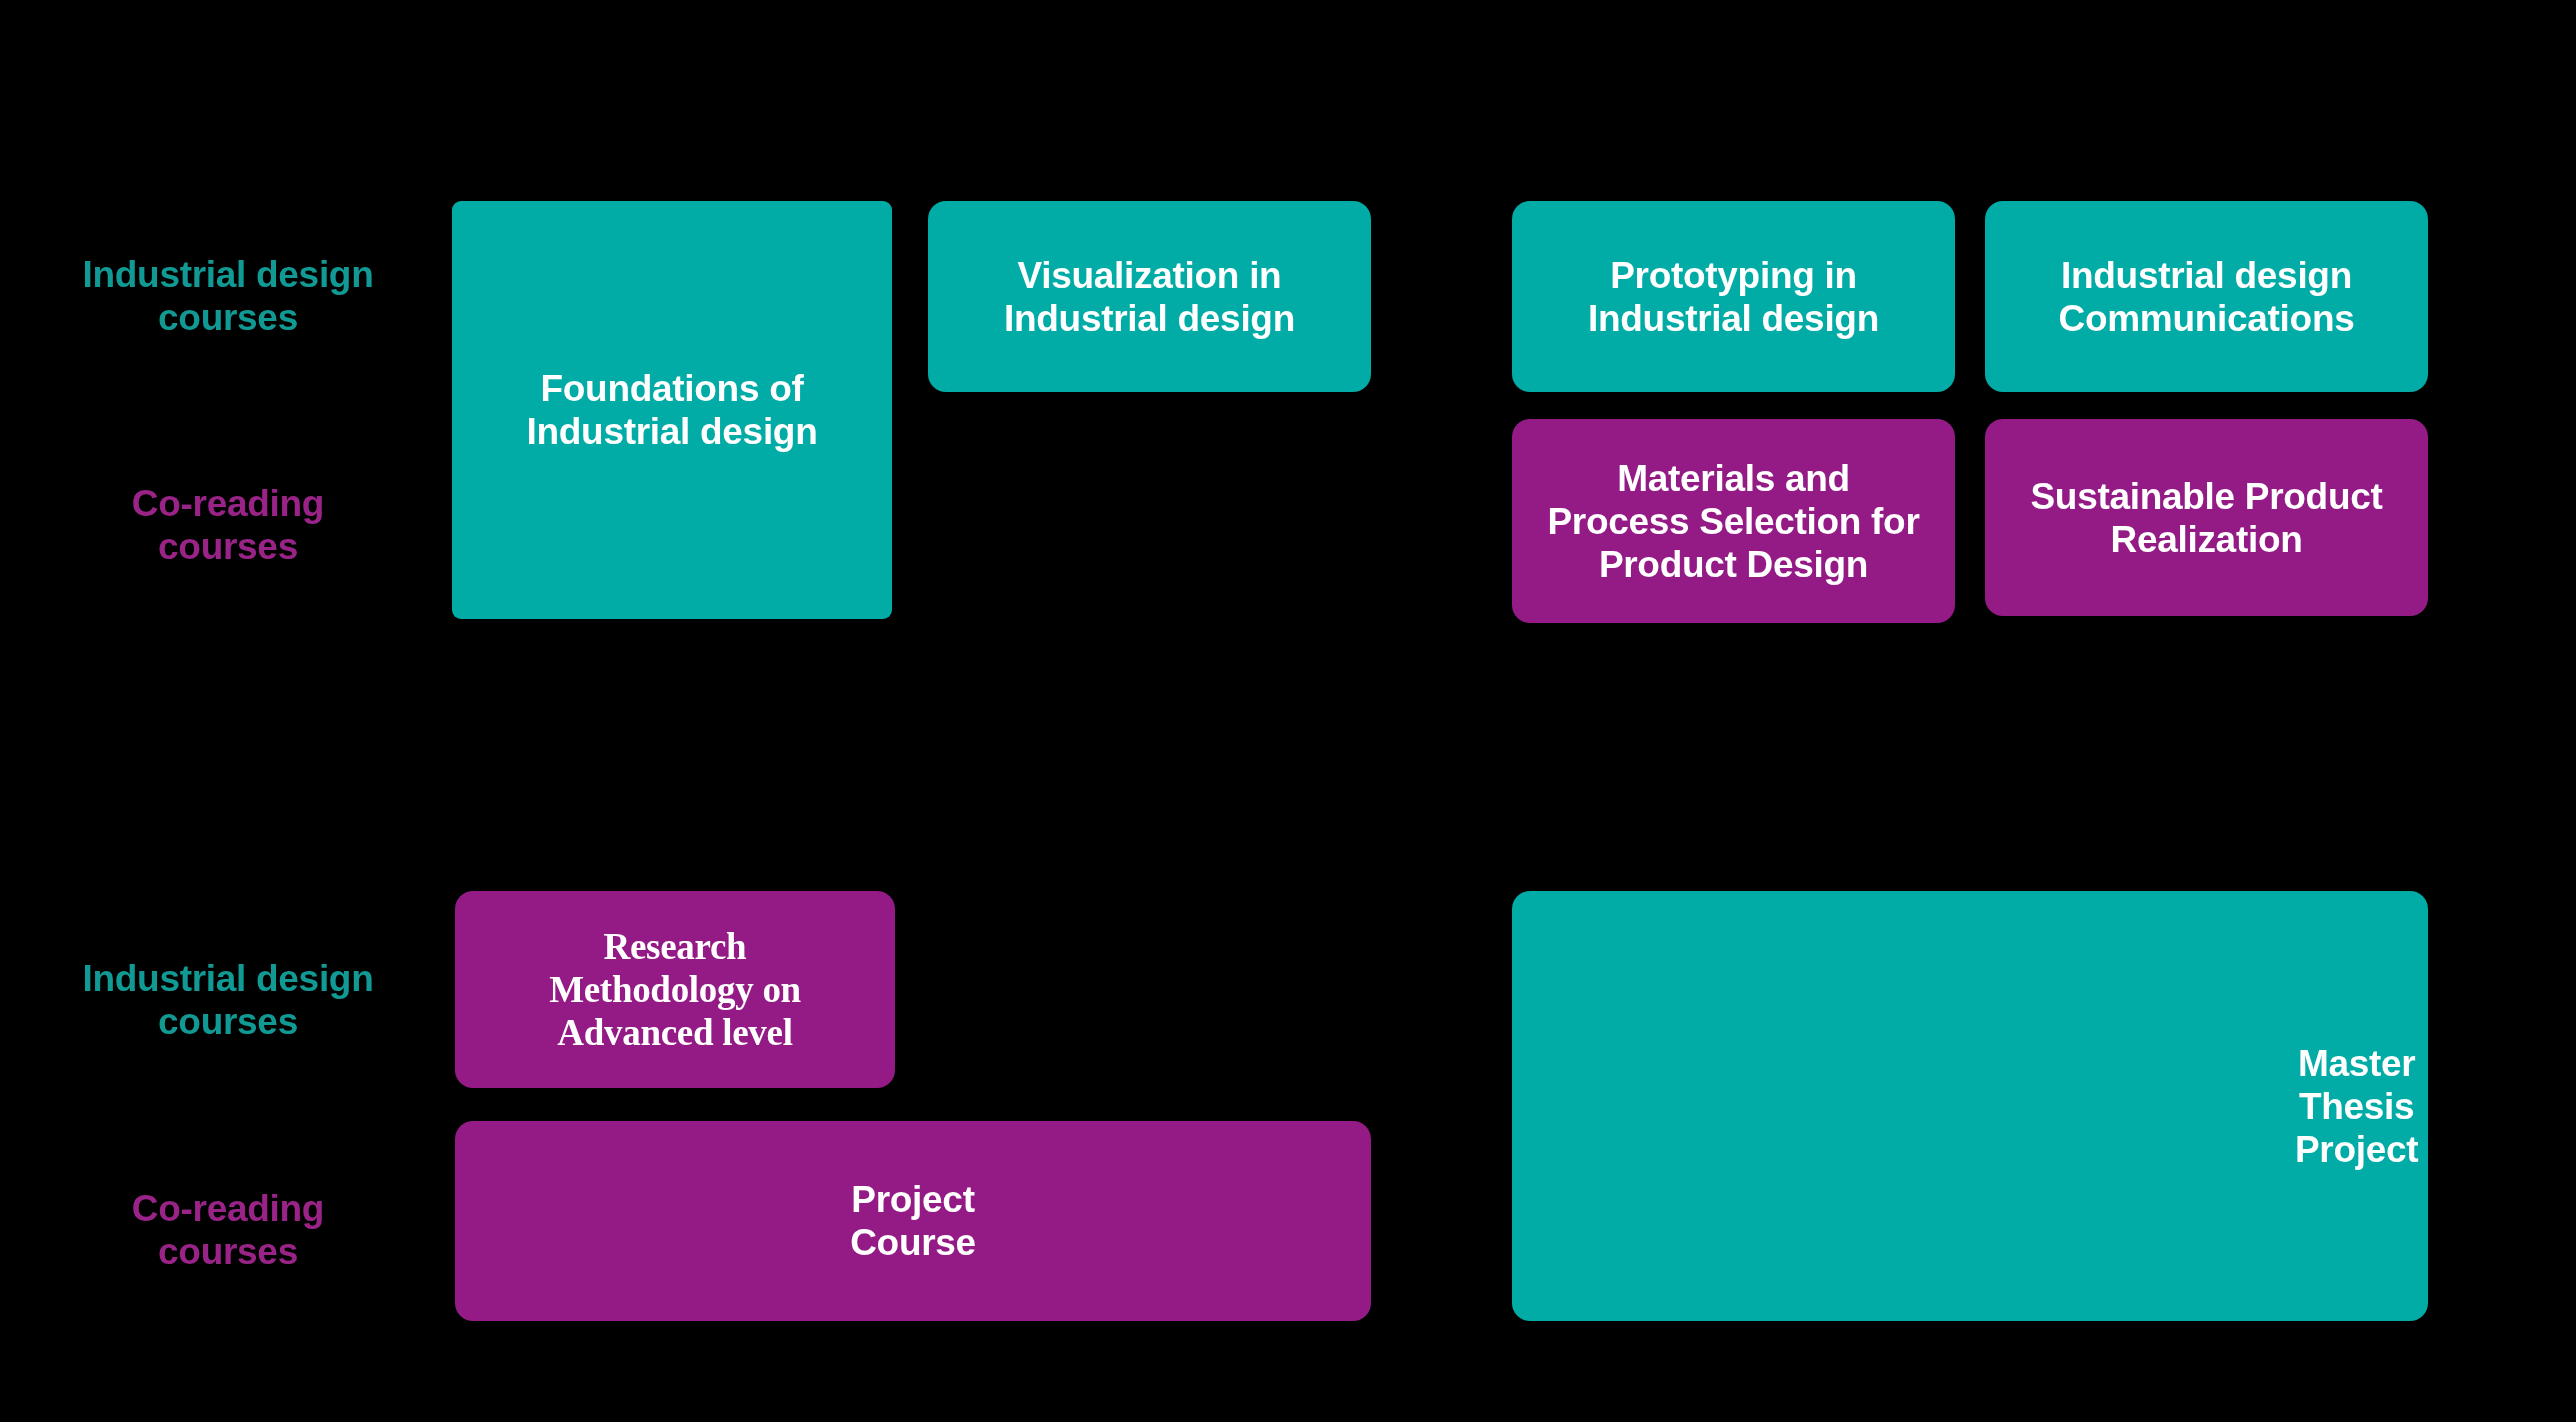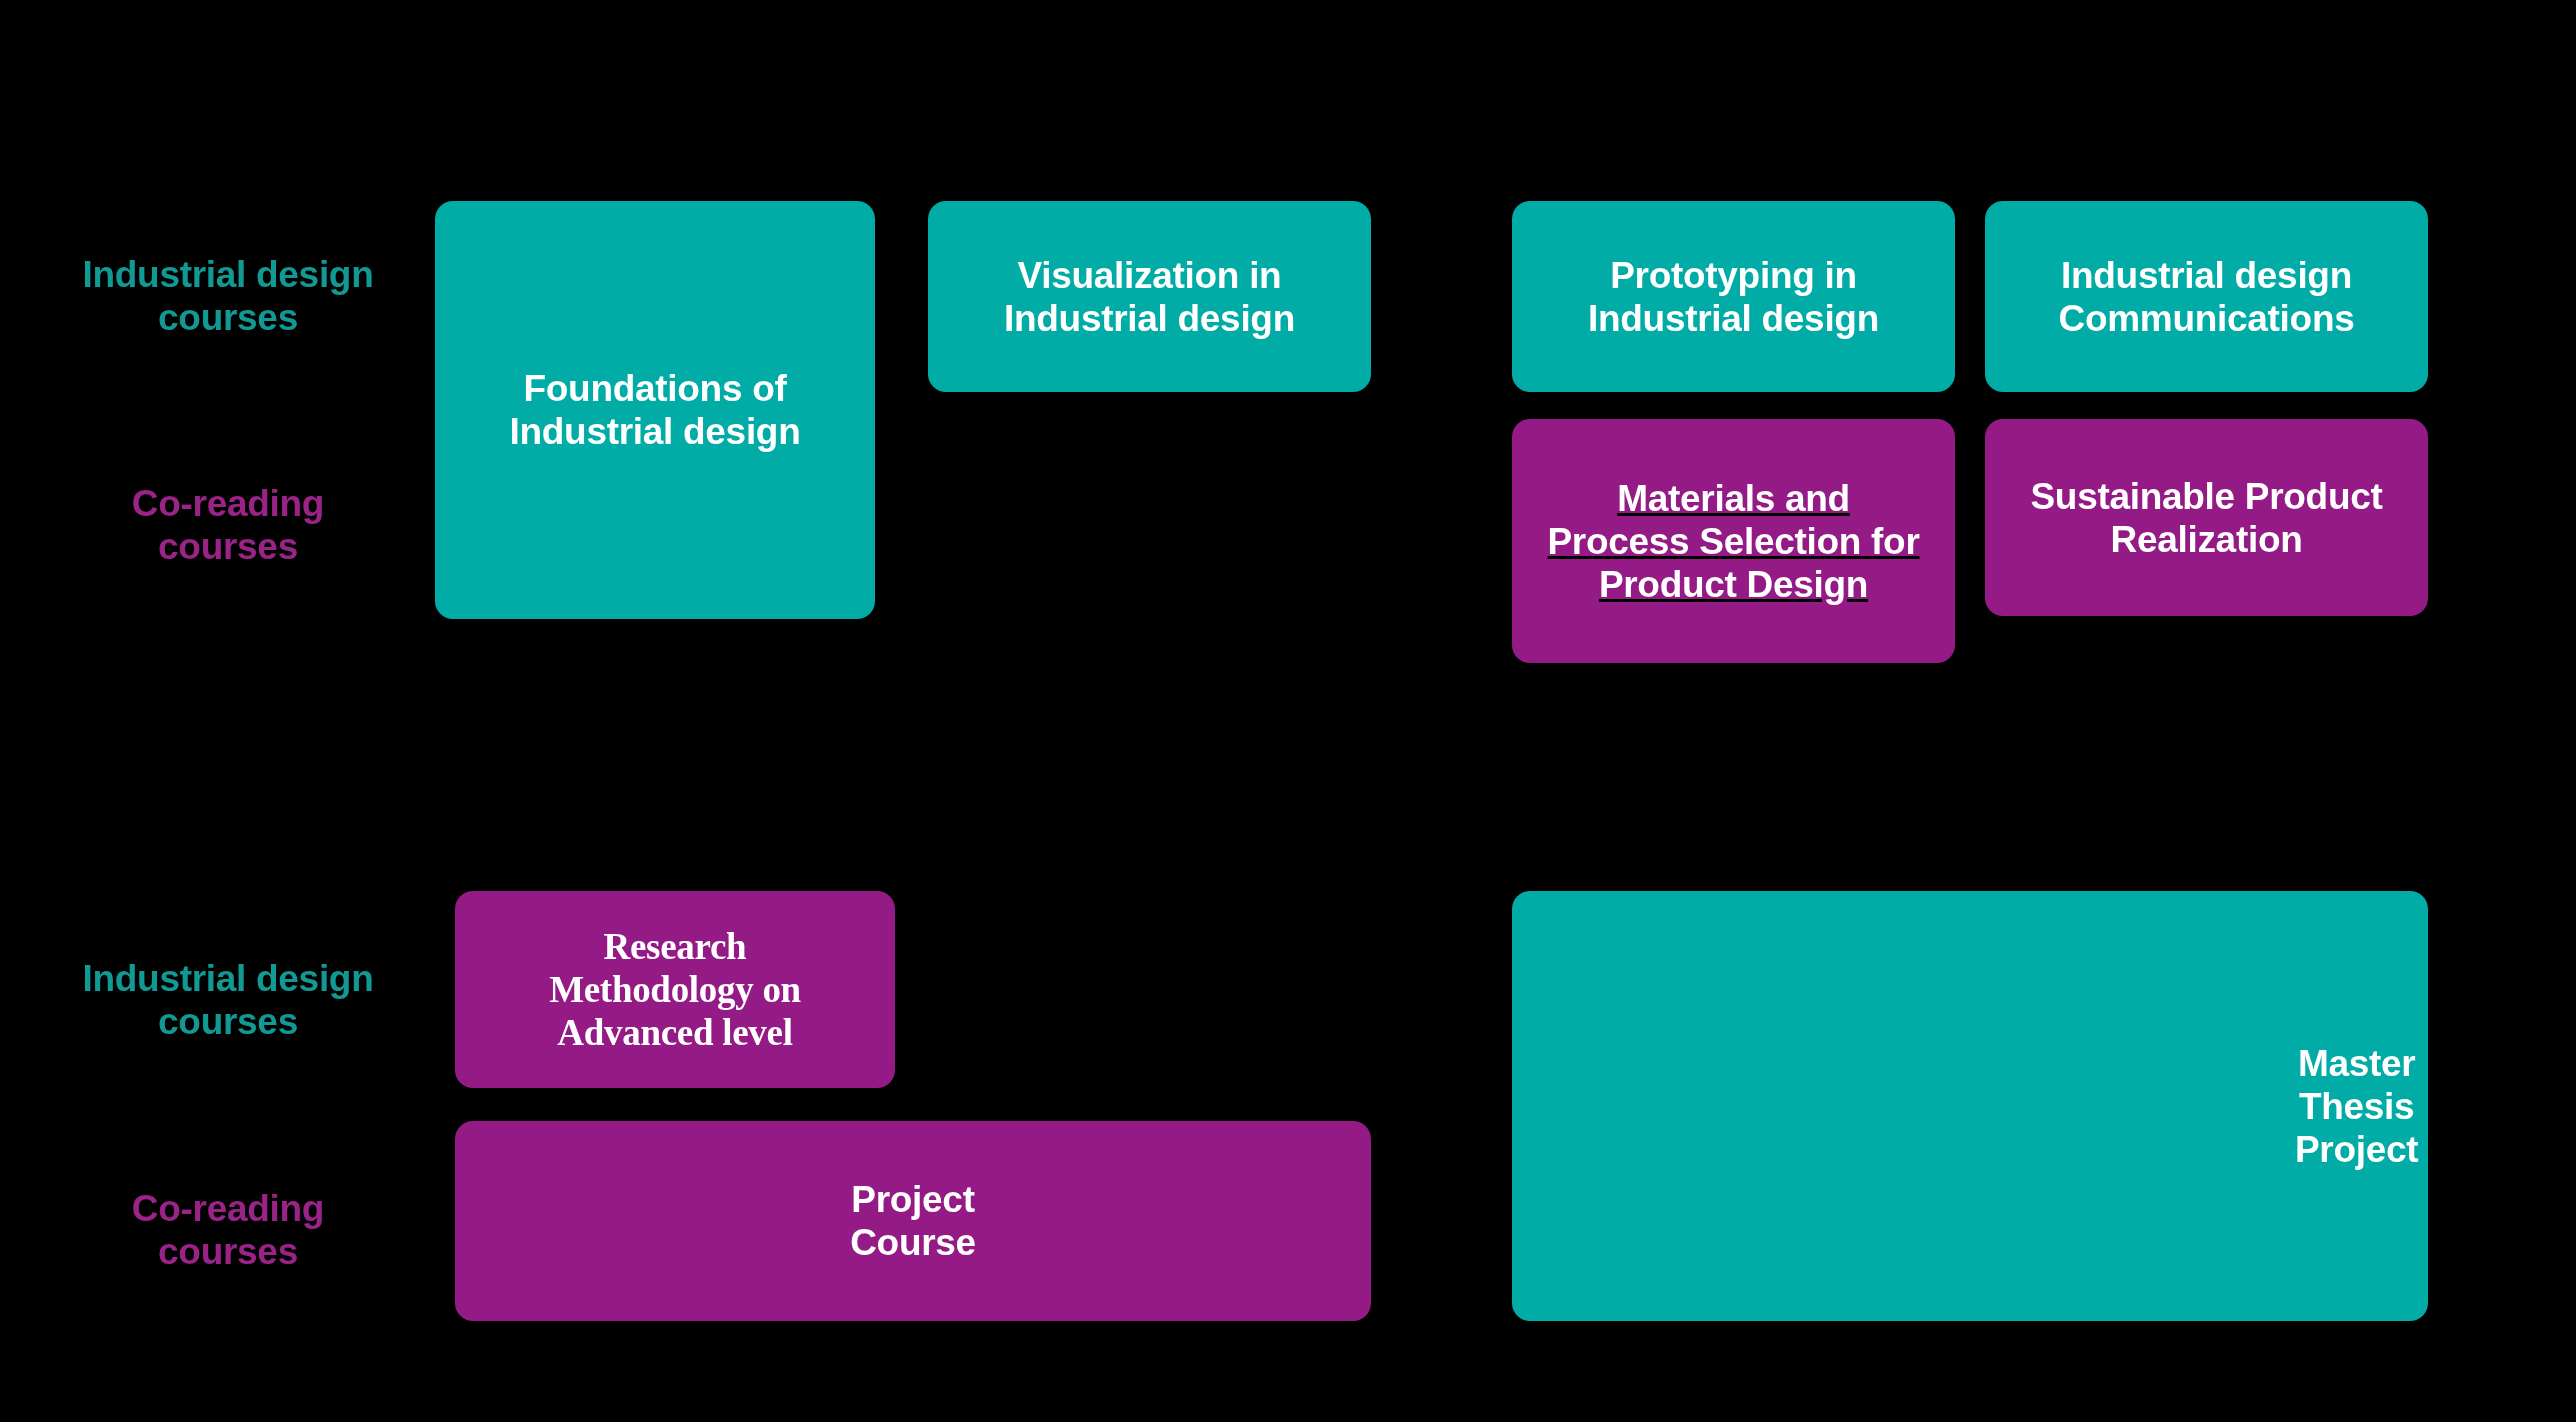--- a/index.html
+++ b/index.html
@@ -65,42 +65,42 @@
 
   <div class="row-label co-reading" style="left:29px; top:470px;">Co-reading
 courses</div>
 
   <div class="row-label industrial" style="left:29px; top:945px;">Industrial design
 courses</div>
 
   <div class="row-label co-reading" style="left:29px; top:1175px;">Co-reading
 courses</div>
 
-  <div class="course industrial" style="left:435px; top:189px; width:440px; height:418px;">
+  <div class="course industrial" style="left:452px; top:189px; width:440px; height:418px;border-radius:9px;">
     <span class="course-title">Foundations of
 Industrial design</span>
   </div>
 
   <div class="course industrial" style="left:928px; top:189px; width:443px; height:191px;">
     <span class="course-title">Visualization in
 Industrial design</span>
   </div>
 
   <div class="course industrial" style="left:1512px; top:189px; width:443px; height:191px;">
     <span class="course-title">Prototyping in
 Industrial design</span>
   </div>
 
   <div class="course industrial" style="left:1985px; top:189px; width:443px; height:191px;">
     <span class="course-title">Industrial design
 Communications</span>
   </div>
 
 
-  <div class="course co-reading" style="left:1512px; top:407px; width:443px; height:244px;text-decoration:underline;">
+  <div class="course co-reading" style="left:1512px; top:407px; width:443px; height:204px;">
     <span class="course-title">Materials and
 Process Selection for
 Product Design</span>
   </div>
 
   <div class="course co-reading" style="left:1985px; top:407px; width:443px; height:197px;">
     <span class="course-title">Sustainable Product
 Realization</span>
   </div>
 

